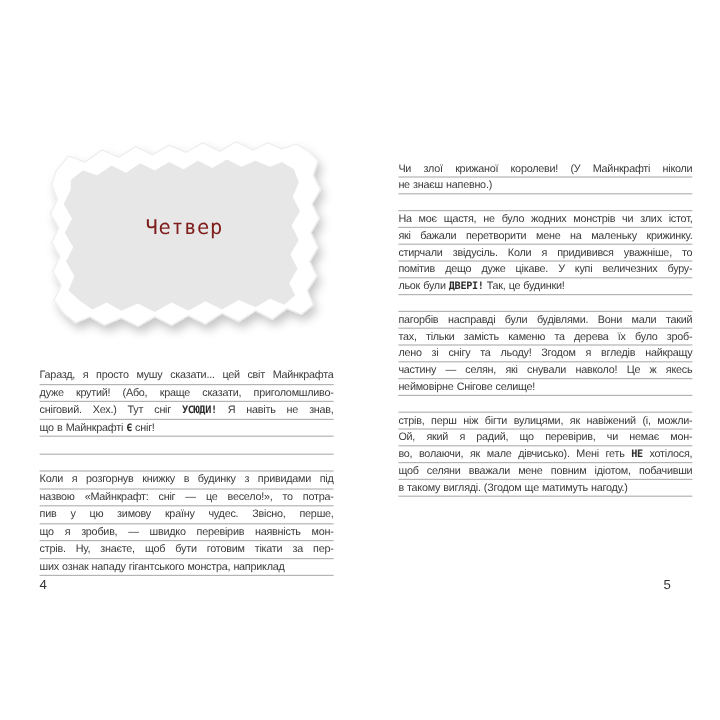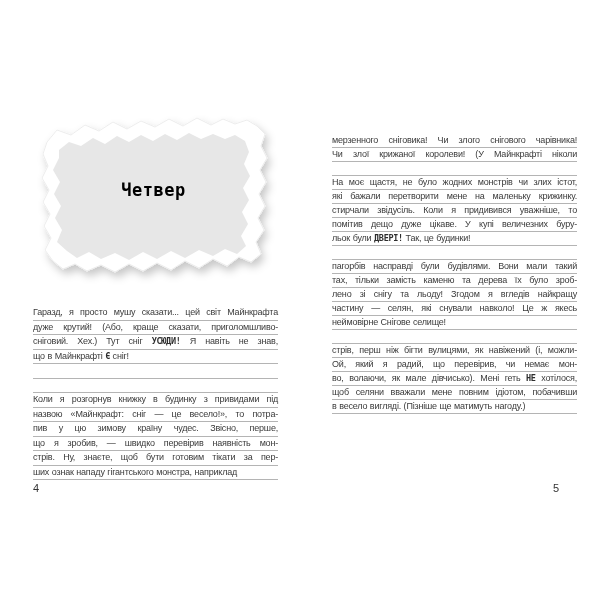--- a/index.html
+++ b/index.html
@@ -27,25 +27,25 @@
     width: 233px;
     height: 174px;
   }
   .torn-paper svg { overflow: visible; display: block; }
   .chapter-title {
     position: absolute;
     left: 0; top: 72px;
     width: 100%;
     text-align: center;
     font-family: "DejaVu Sans Mono", monospace;
-    font-weight: bold;
+    font-weight: normal;
     font-size: 17px;
     line-height: 20px;
     letter-spacing: 0.5px;
-    color: #000000;
+    color: #7f1d1d;
   }
 
   .text-block { width: 245px; }
   .page-left .text-block { margin-top: 24px; }
 
   .line {
     height: 13.5px;
     line-height: 13.5px;
     border-bottom: 1px solid #b4b4b4;
     font-size: 9px;
@@ -112,39 +112,39 @@
         <div class="line justify"><span>назвою «Майнкрафт: сніг — це весело!», то потра-</span></div>
         <div class="line justify"><span>пив у цю зимову країну чудес. Звісно, перше,</span></div>
         <div class="line justify"><span>що я зробив, — швидко перевірив наявність мон-</span></div>
         <div class="line justify"><span>стрів. Ну, знаєте, щоб бути готовим тікати за пер-</span></div>
         <div class="line"><span>ших ознак нападу гігантського монстра, наприклад</span></div>
       </div>
   </section>
 
   <section class="page page-right">
     <div class="text-block" id="right-text">
-        <div class="line justify"><span>мерзенного сніговика! Чи злого снігового чарівника!</span></div>
         <div class="line justify"><span>Чи злої крижаної королеви! (У Майнкрафті ніколи</span></div>
+        <div class="line"><span>не знаєш напевно.)</span></div>
         <div class="line blank"></div>
         <div class="line justify"><span>На моє щастя, не було жодних монстрів чи злих істот,</span></div>
         <div class="line justify"><span>які бажали перетворити мене на маленьку крижинку.</span></div>
         <div class="line justify"><span>стирчали звідусіль. Коли я придивився уважніше, то</span></div>
         <div class="line justify"><span>помітив дещо дуже цікаве. У купі величезних буру-</span></div>
         <div class="line"><span>льок були </span><span class="em">ДВЕРІ!</span><span> Так, це будинки!</span></div>
         <div class="line blank"></div>
         <div class="line justify"><span>пагорбів насправді були будівлями. Вони мали такий</span></div>
         <div class="line justify"><span>тах, тільки замість каменю та дерева їх було зроб-</span></div>
         <div class="line justify"><span>лено зі снігу та льоду! Згодом я вгледів найкращу</span></div>
         <div class="line justify"><span>частину — селян, які снували навколо! Це ж якесь</span></div>
         <div class="line"><span>неймовірне Снігове селище!</span></div>
         <div class="line blank"></div>
         <div class="line justify"><span>стрів, перш ніж бігти вулицями, як навіжений (і, можли-</span></div>
         <div class="line justify"><span>Ой, який я радий, що перевірив, чи немає мон-</span></div>
         <div class="line justify"><span>во, волаючи, як мале дівчисько). Мені геть </span><span class="em">НЕ</span><span> хотілося,</span></div>
         <div class="line justify"><span>щоб селяни вважали мене повним ідіотом, побачивши</span></div>
-        <div class="line"><span>в весело вигляді. (Пізніше ще матимуть нагоду.)</span></div>
+        <div class="line"><span>в такому вигляді. (Згодом ще матимуть нагоду.)</span></div>
       </div>
   </section>
 
   <div class="page-number page-number-left">4</div>
   <div class="page-number page-number-right">5</div>
 
 </div>
 
 </body></html>

